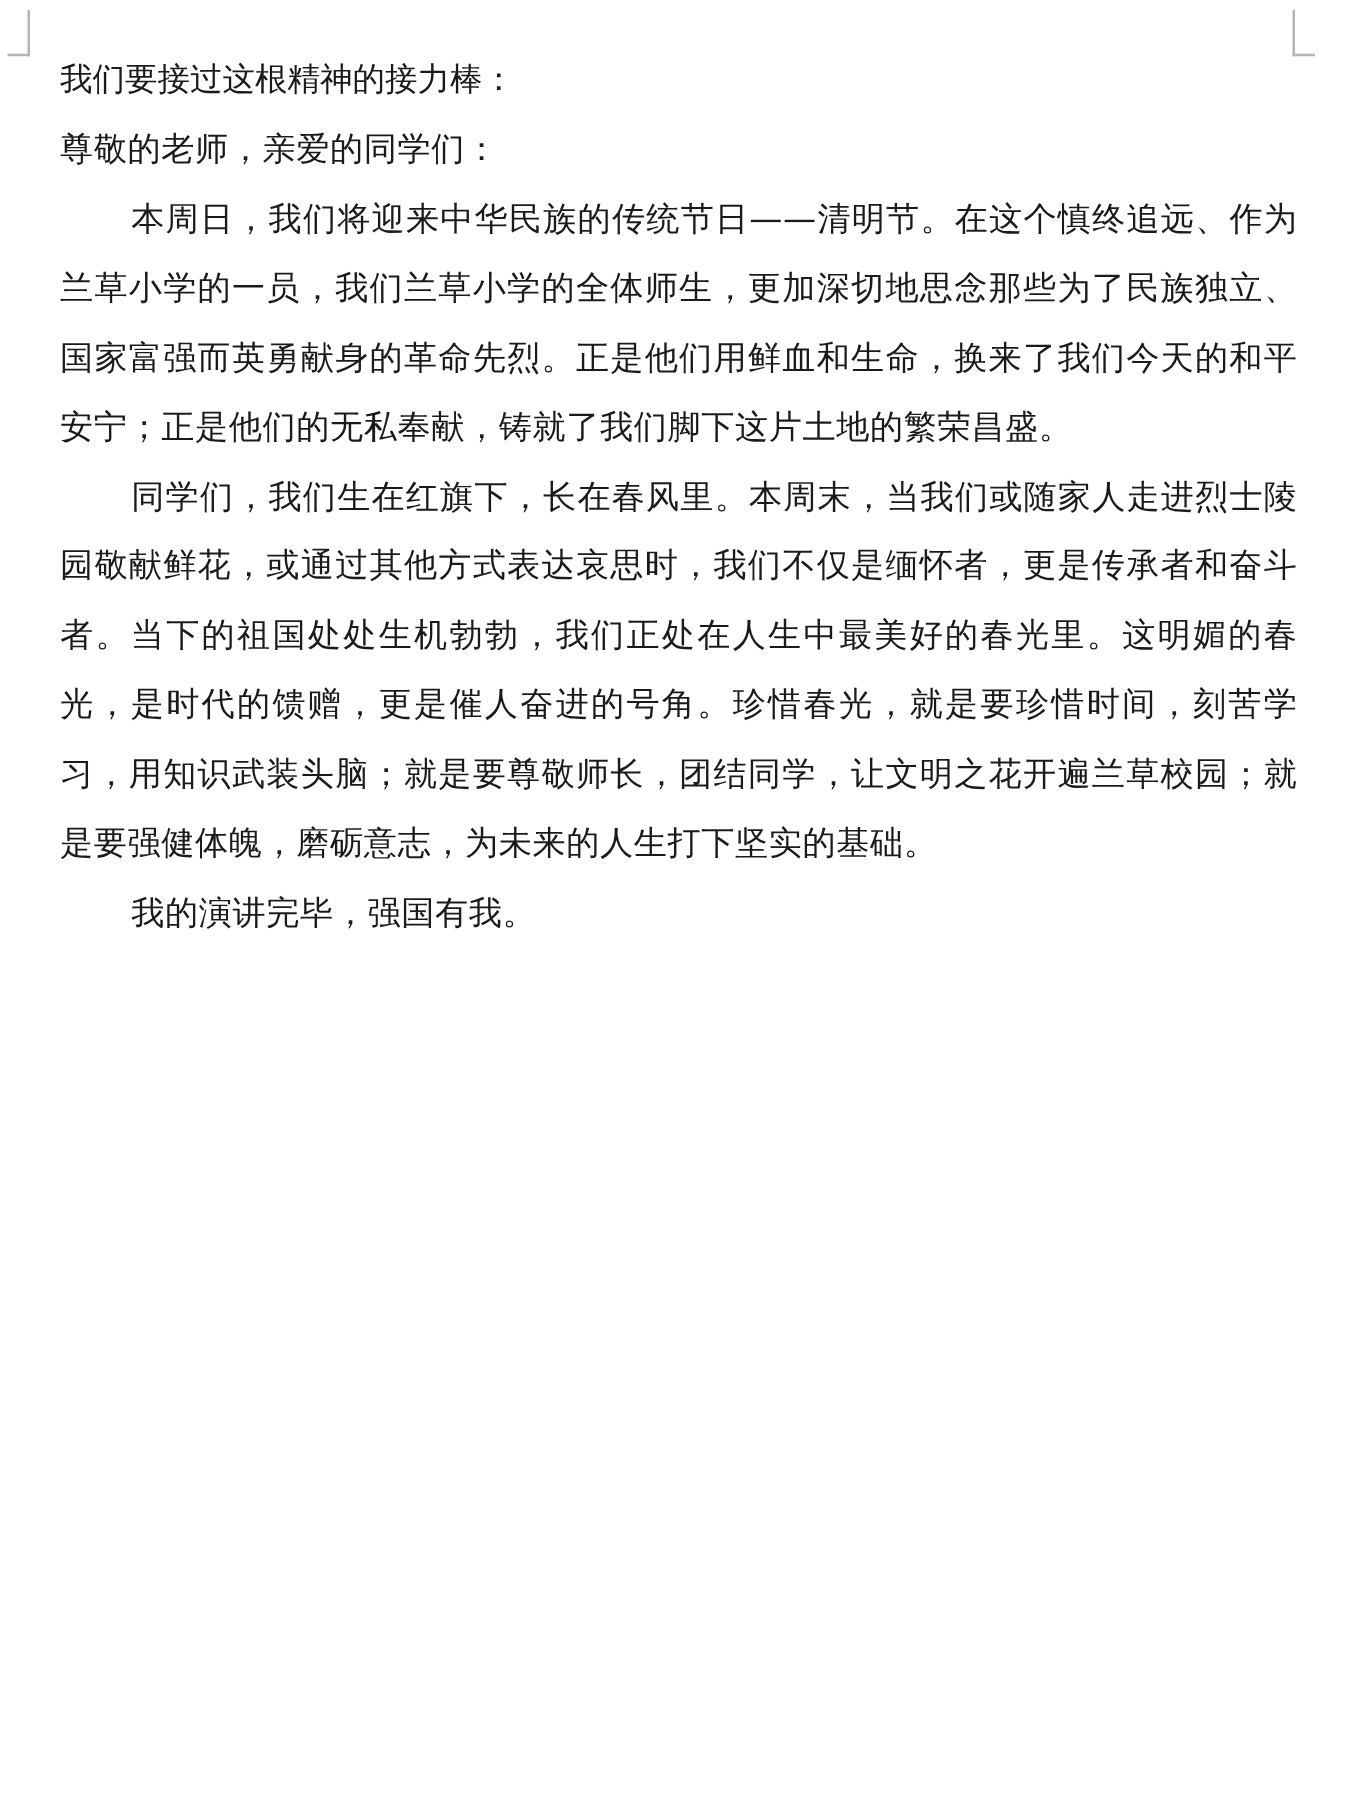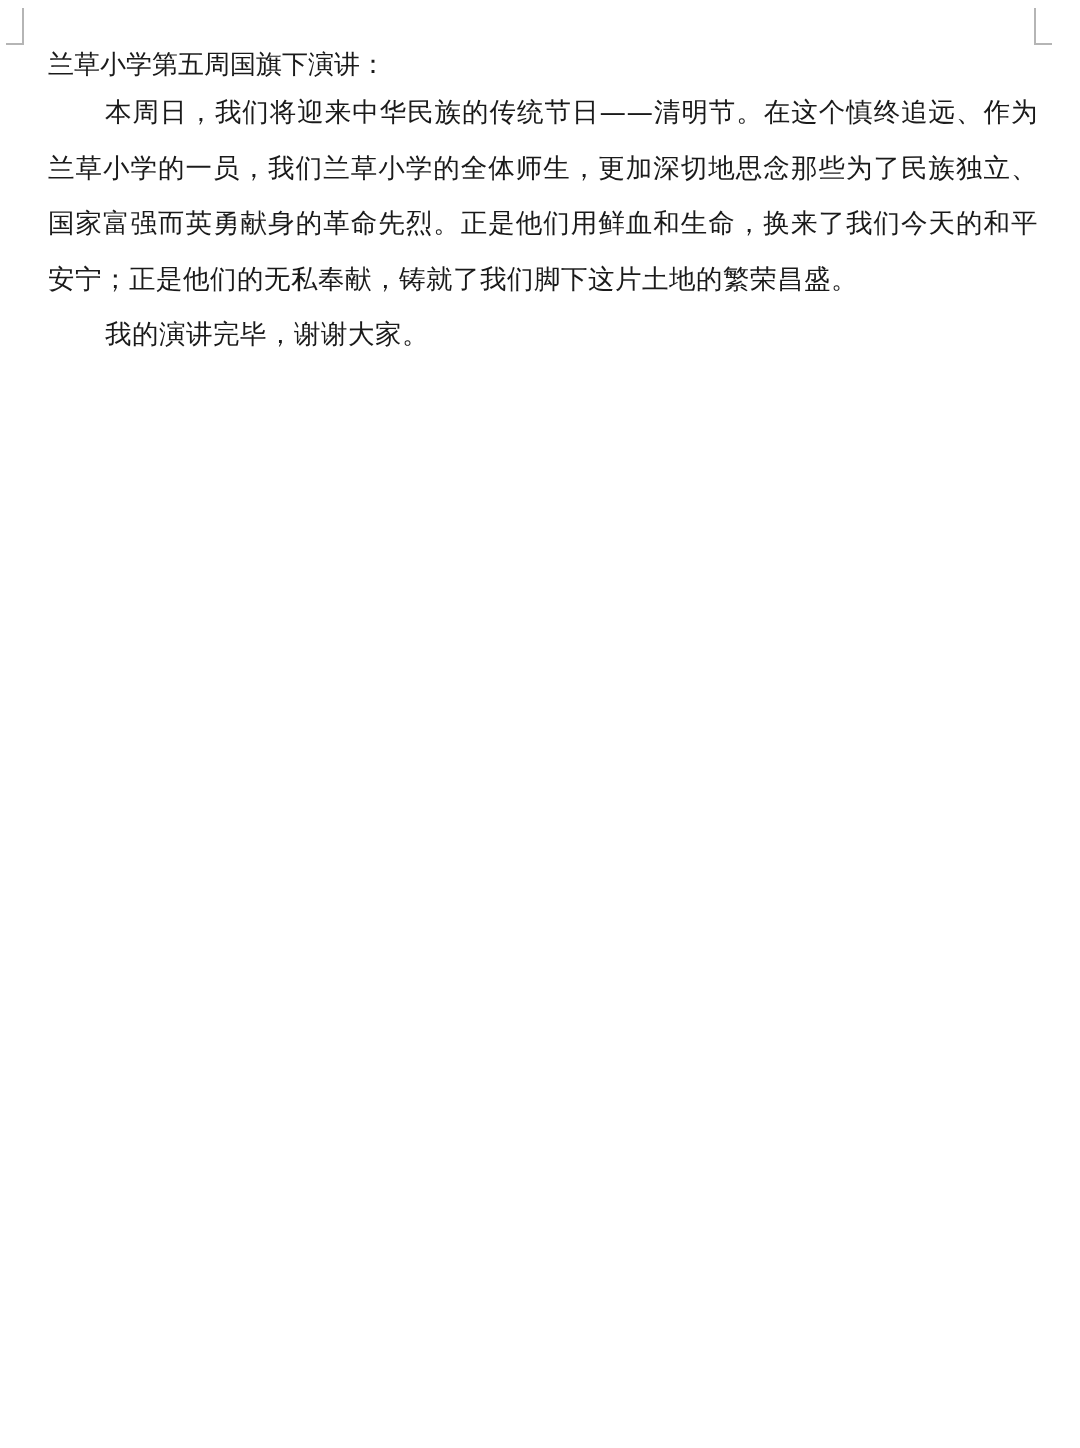--- a/index.html
+++ b/index.html
@@ -18,16 +18,18 @@
   .indent { text-indent: 57px; }
   .salutation { margin-top: 8px; }
 </style>
 </head>
 <body>
 
 <div class="crop-mark crop-tl"></div>
 <div class="crop-mark crop-tr"></div>
 
 <div class="doc">
-  <p class="subtitle">兰草小学第五周国旗下演讲：</p>
+  <p class="subtitle">我们要接过这根精神的接力棒：</p>
+  <p class="p salutation">尊敬的老师，亲爱的同学们：</p>
   <p class="p indent">本周日，我们将迎来中华民族的传统节日——清明节。在这个慎终追远、作为兰草小学的一员，我们兰草小学的全体师生，更加深切地思念那些为了民族独立、国家富强而英勇献身的革命先烈。正是他们用鲜血和生命，换来了我们今天的和平安宁；正是他们的无私奉献，铸就了我们脚下这片土地的繁荣昌盛。</p>
-  <p class="p indent">我的演讲完毕，谢谢大家。</p>
+  <p class="p indent">同学们，我们生在红旗下，长在春风里。本周末，当我们或随家人走进烈士陵园敬献鲜花，或通过其他方式表达哀思时，我们不仅是缅怀者，更是传承者和奋斗者。当下的祖国处处生机勃勃，我们正处在人生中最美好的春光里。这明媚的春光，是时代的馈赠，更是催人奋进的号角。珍惜春光，就是要珍惜时间，刻苦学习，用知识武装头脑；就是要尊敬师长，团结同学，让文明之花开遍兰草校园；就是要强健体魄，磨砺意志，为未来的人生打下坚实的基础。</p>
+  <p class="p indent">我的演讲完毕，强国有我。</p>
 </div>
 
 </body></html>

